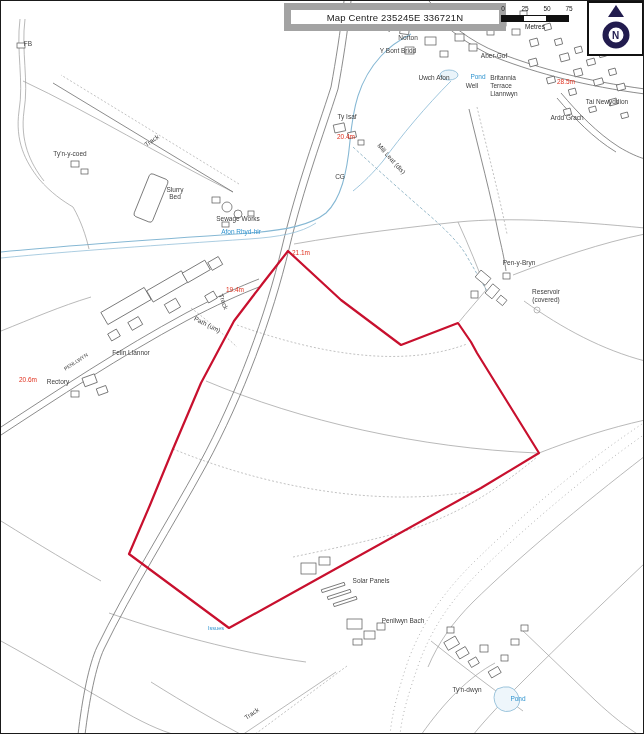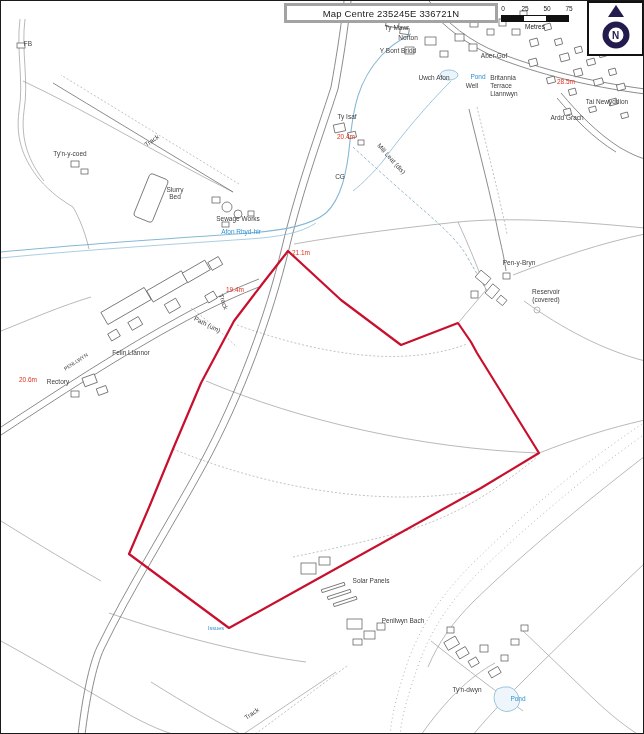--- a/index.html
+++ b/index.html
@@ -9,21 +9,21 @@
     font-family:"Liberation Sans", sans-serif;
   }
   svg.linework{position:absolute;left:0;top:0;}
   .labels-layer{position:absolute;left:0;top:0;width:644px;height:734px;pointer-events:none;}
   .map-label{
     position:absolute;font-size:6.5px;line-height:1;white-space:nowrap;
     transform:translate(-50%,-50%);color:#3c3c3c;
   }
   .title-box{
     position:absolute;left:283px;top:2px;width:208px;height:14px;
-    border:3px solid #a3a3a3;background:#fff;display:flex;align-items:center;
+    border:7px solid #a3a3a3;background:#fff;display:flex;align-items:center;
     justify-content:center;font-size:9.5px;color:#1a1a1a;letter-spacing:.2px;
   }
   .scale{position:absolute;left:500px;top:4px;width:80px;color:#222;}
   .scale-ticks{position:relative;height:8px;font-size:6.5px;}
   .scale-ticks span{position:absolute;transform:translateX(-50%);top:0;}
   .scale-bar{position:relative;margin-top:2px;width:66px;height:5px;border:1px solid #111;display:flex;}
   .scale-bar div{flex:1;}
   .seg-dark{background:#111;} .seg-light{background:#fff;}
   .scale-unit{margin-top:1px;width:68px;text-align:center;font-size:6.5px;}
   .north-box{position:absolute;left:586px;top:0px;width:57px;height:55px;border:2px solid #111;background:#fff;box-sizing:border-box;}

